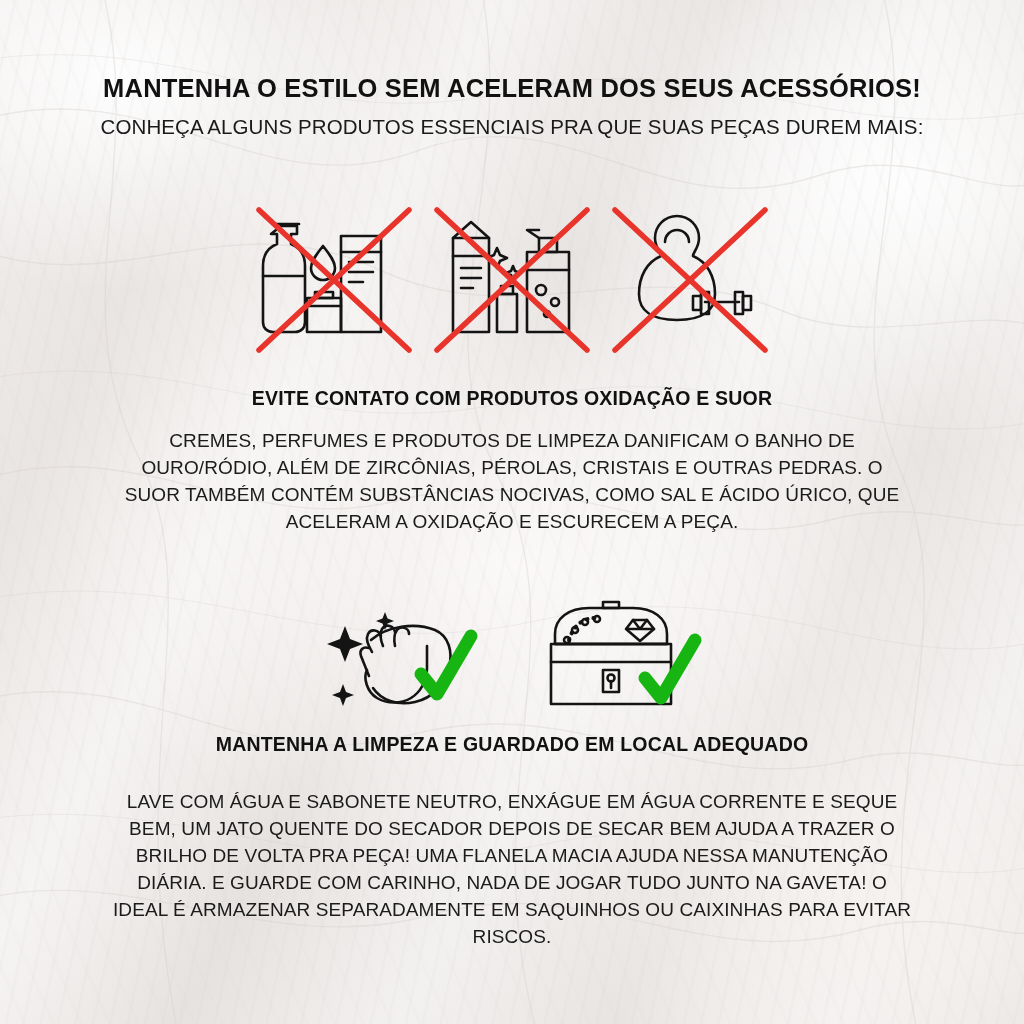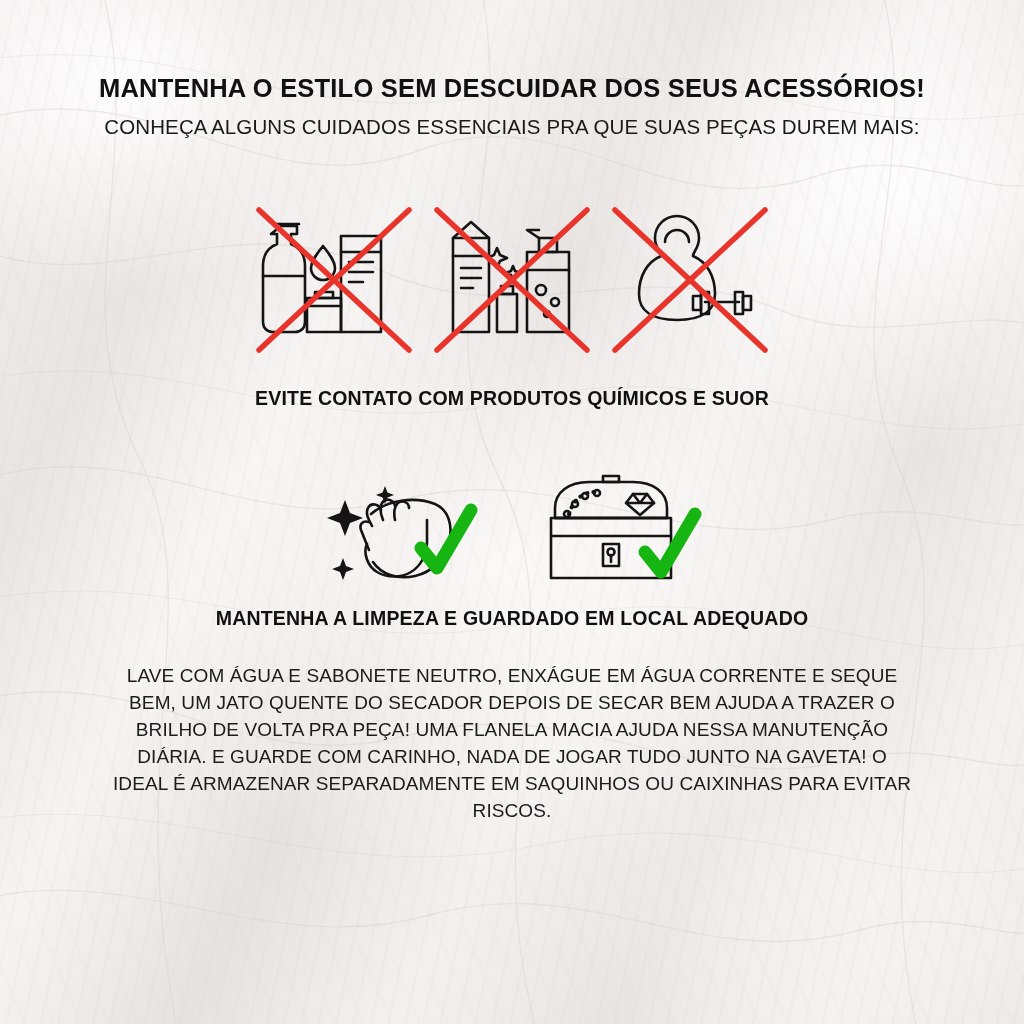--- a/index.html
+++ b/index.html
@@ -133,22 +133,22 @@
       <path d="M-20,60 C200,30 300,140 520,90 C720,45 820,150 1044,110"></path>
       <path d="M-20,380 C180,340 300,450 520,400 C740,350 860,460 1044,420"></path>
       <path d="M-20,600 C200,560 320,670 540,620 C760,570 880,680 1044,640"></path>
       <path d="M-20,820 C180,790 320,890 540,845 C760,800 880,900 1044,865"></path>
     </g>
   </svg>
   <div class="grain"></div>
 
   <div class="content">
 
-    <h1 class="headline">MANTENHA O ESTILO SEM DESCUIDAR DOS SEUS ACESSÓRIOS!</h1>
-    <p class="subhead">CONHEÇA ALGUNS CUIDADOS ESSENCIAIS PRA QUE SUAS PEÇAS DUREM MAIS:</p>
+    <h1 class="headline">MANTENHA O ESTILO SEM ACELERAM DOS SEUS ACESSÓRIOS!</h1>
+    <p class="subhead">CONHEÇA ALGUNS PRODUTOS ESSENCIAIS PRA QUE SUAS PEÇAS DUREM MAIS:</p>
 
     <div class="block">
 
       <div class="icon-row first">
 
         <div class="icon-cell">
           <svg width="178" height="165" viewBox="0 0 178 165">
             <g fill="none" stroke="#141414" stroke-width="2.6" stroke-linejoin="round" stroke-linecap="round">
 
               <path d="M36,28 h16 v8 h-6 v10 c10,4 14,12 14,22 v56 c0,6 -4,10 -10,10 h-22 c-6,0 -10,-4 -10,-10 v-56 c0,-10 4,-18 14,-22 v-10 h-6 z"></path>
@@ -223,21 +223,22 @@
           <svg class="marker" style="position:absolute;left:0;top:0;" width="178" height="165" viewBox="0 0 178 165">
             <g stroke="#e8342a" stroke-width="5.5" stroke-linecap="round">
               <line x1="14" y1="12" x2="164" y2="152"></line>
               <line x1="164" y1="12" x2="14" y2="152"></line>
             </g>
           </svg>
         </div>
 
       </div>
 
-      <h2 class="section-title">EVITE CONTATO COM PRODUTOS QUÍMICOS E SUOR</h2>
+      <h2 class="section-title">EVITE CONTATO COM PRODUTOS OXIDAÇÃO E SUOR</h2>
+      <p class="section-body">CREMES, PERFUMES E PRODUTOS DE LIMPEZA DANIFICAM O BANHO DE OURO/RÓDIO, ALÉM DE ZIRCÔNIAS, PÉROLAS, CRISTAIS E OUTRAS PEDRAS. O SUOR TAMBÉM CONTÉM SUBSTÂNCIAS NOCIVAS, COMO SAL E ÁCIDO ÚRICO, QUE ACELERAM A OXIDAÇÃO E ESCURECEM A PEÇA.</p>
     </div>
 
     <div class="block">
 
       <div class="icon-row second">
 
         <div class="icon-cell wide">
           <svg width="200" height="125" viewBox="0 0 200 125">
             <g fill="none" stroke="#141414" stroke-width="2.6" stroke-linejoin="round" stroke-linecap="round">
 

